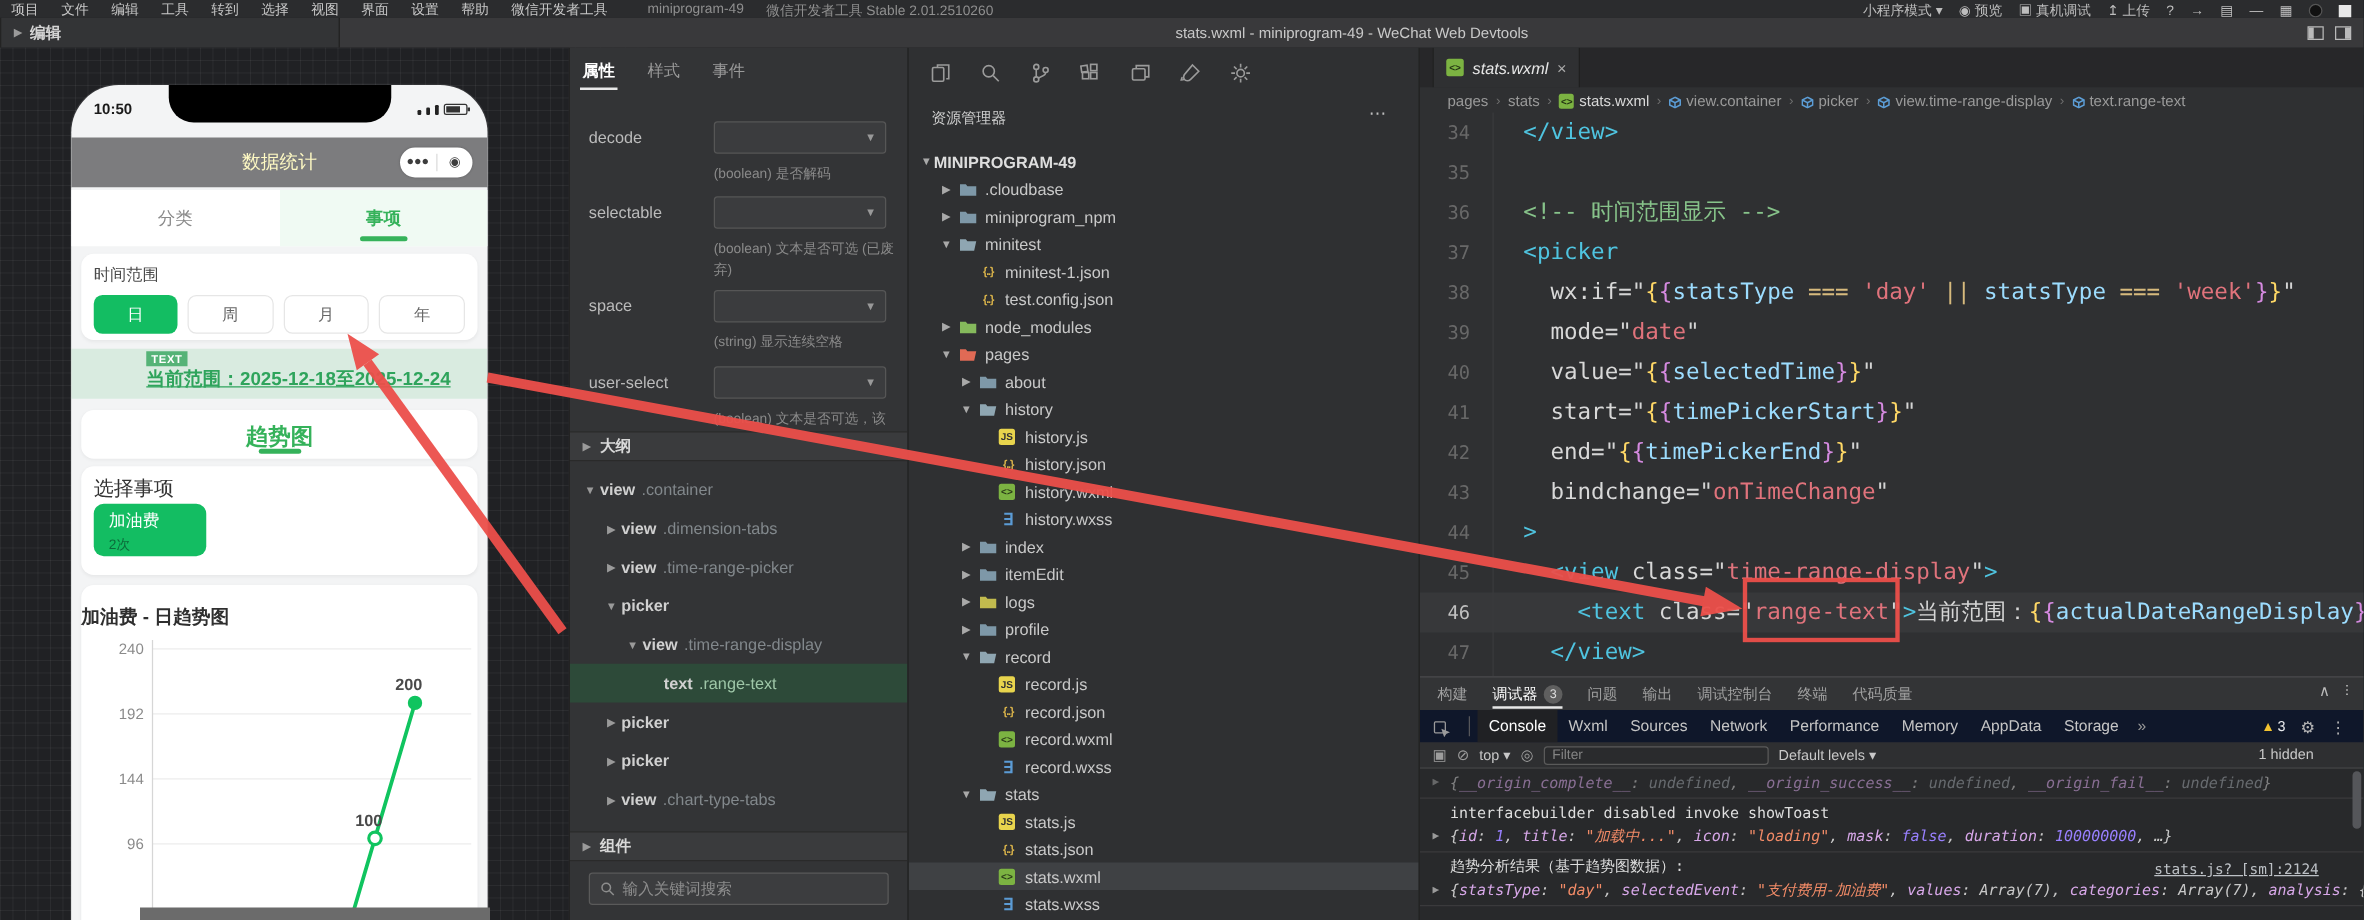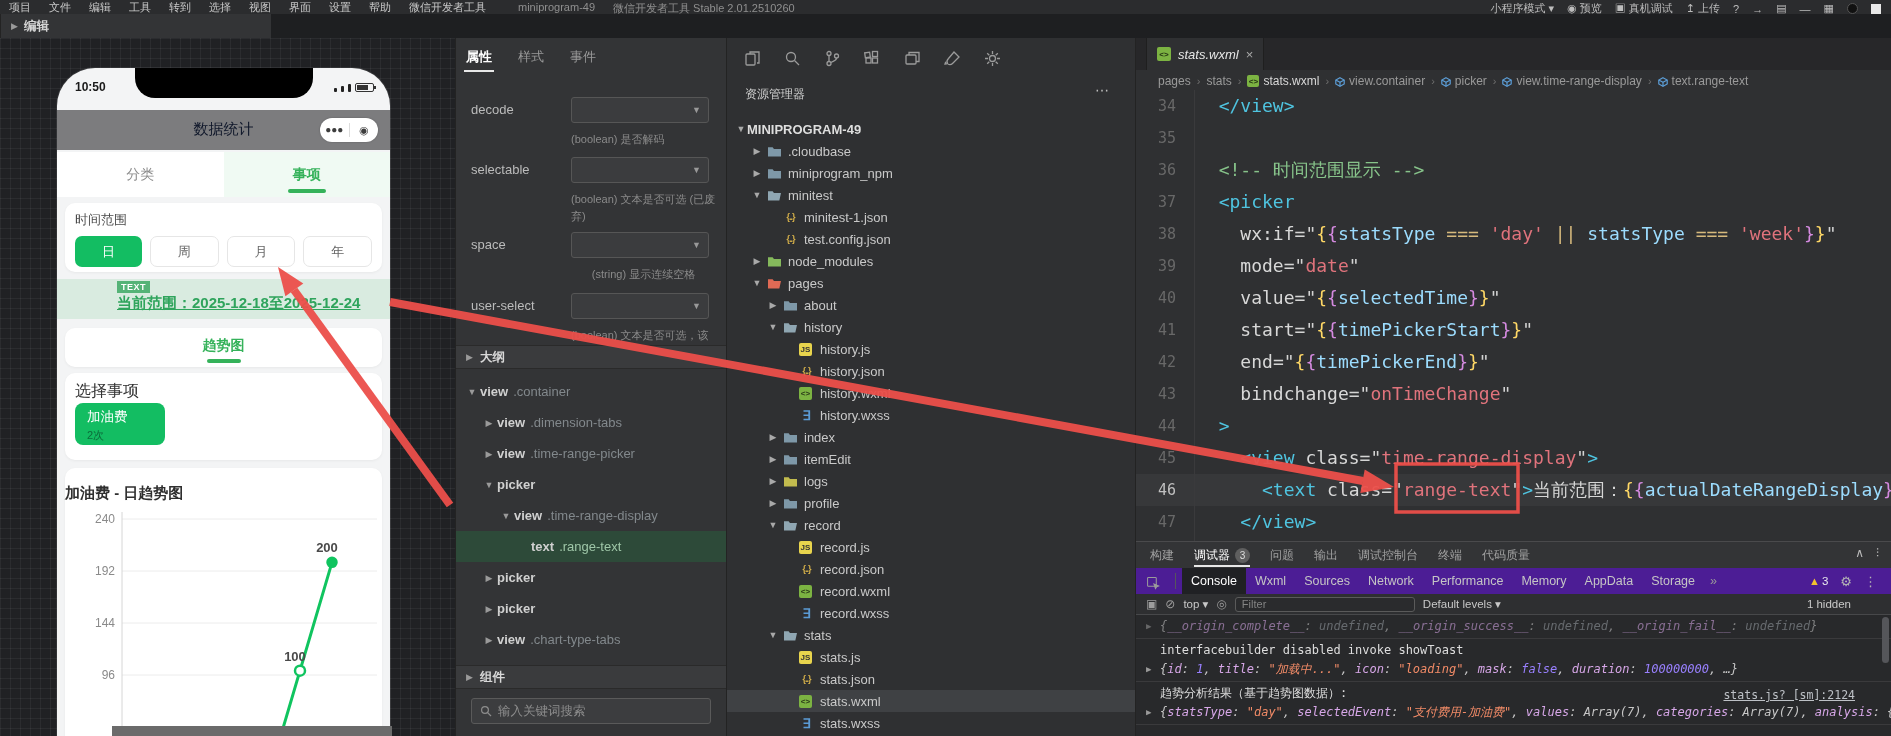--- a/index.html
+++ b/index.html
@@ -33,21 +33,21 @@
   #phone { position:absolute; left:57px; top:30px; width:333px; height:690px; background:#f3f4f5; border-radius:38px 38px 0 0; overflow:hidden; box-shadow:0 0 0 1px rgba(255,255,255,.08); }
   #notch { position:absolute; left:50%; transform:translateX(-50%); top:0; width:178px; height:30px; background:#000; border-radius:0 0 20px 20px; }
   #statusbar { position:absolute; left:0; top:8px; width:100%; height:22px; }
   #status-time { position:absolute; left:18px; top:4px; font-size:12px; font-weight:bold; color:#1a1a1a; }
   #status-icons { position:absolute; right:16px; top:7px; display:flex; align-items:flex-end; gap:4px; }
   .sigbar { width:3px; background:#222; display:inline-block; border-radius:1px; }
   .battery { width:19px; height:9px; border:1px solid #333; border-radius:2px; position:relative; }
   .battery::before { content:""; position:absolute; left:1px; top:1px; bottom:1px; width:11px; background:#333; }
   .battery::after { content:""; position:absolute; right:-3px; top:2px; width:2px; height:3px; background:#333; }
   #navbar { position:absolute; left:0; top:42px; width:100%; height:40px; background:#7c7c7e; }
-  #nav-title { position:absolute; left:0; right:0; top:10px; text-align:center; color:#0f172a; font-size:15px; }
+  #nav-title { position:absolute; left:0; right:0; top:10px; text-align:center; color:#fef9c3; font-size:15px; }
   #capsule { position:absolute; right:12px; top:8px; width:58px; height:24px; background:#fff; border-radius:13px; display:flex; align-items:center; box-shadow:0 0 2px rgba(0,0,0,.25); }
   #capsule .half { flex:1; text-align:center; color:#3d3d3d; font-size:10px; line-height:24px; }
   #capsule .divid { width:1px; height:14px; background:#dcdcdc; }
   #capsule .rec { font-size:11px; }
 
   #phone-content { position:absolute; left:0; top:82px; width:100%; bottom:0; background:#f3f4f5; }
   #dim-tabs { position:absolute; left:0; top:2px; width:100%; height:45px; display:flex; background:#fff; }
   .dimtab { flex:1; display:flex; align-items:center; justify-content:center; font-size:14px; position:relative; }
   .dimtab.active { background:#f0faf3; color:#35b25a; font-weight:bold; }
   .dimtab.inactive { color:#8a8a8a; }
@@ -59,21 +59,21 @@
   #tr-buttons { display:flex; gap:8px; margin-top:7px; }
   .trbtn { flex:1; height:31px; border-radius:7px; display:flex; align-items:center; justify-content:center; font-size:13px; cursor:pointer; }
   .trbtn.active { background:#13bd62; color:#fff; }
   .trbtn.idle { background:#fff; border:1px solid #e6e6e6; color:#666; }
 
   #hl-strip { position:absolute; left:0px; top:129px; width:100%; height:40px; background:rgba(80,190,120,.16); }
   #hl-badge { position:absolute; left:60px; top:2px; background:#55b377; color:#fff; font-size:9px; font-weight:bold; padding:1px 4px; letter-spacing:.5px; }
   #hl-text { position:absolute; left:60px; top:15px; font-size:15px; font-weight:bold; color:#2fa45c; text-decoration:underline; white-space:nowrap; }
 
   #card-trend { top:178px; height:39px; }
-  #card-trend .tt { position:absolute; left:0; right:0; top:9px; text-align:center; color:#35b25a; font-weight:bold; font-size:14px; }
+  #card-trend .tt { position:absolute; left:0; right:0; top:9px; text-align:center; color:#35b25a; font-weight:bold; font-size:18px; }
   #card-trend .bar { position:absolute; left:50%; transform:translateX(-50%); bottom:4px; width:34px; height:4px; border-radius:2px; background:#35b25a; }
 
   #card-select { top:223px; height:87px; padding:8px 10px; }
   #card-select .lbl { font-size:16px; color:#333;font-family:Liberation Serif, serif; }
   #event-chip { position:absolute; left:10px; top:30px; width:90px; height:42px; background:#13bd62; border-radius:8px; padding:5px 12px; cursor:pointer; }
   #event-chip .nm { color:#fff; font-size:13.5px; }
   #event-chip .ct { color:rgba(10,80,45,.75); font-size:11px; margin-top:2px; }
 
   #card-chart { top:318px; height:290px; border-radius:10px 10px 0 0; }
   #chart-title { position:absolute; left:0; right:0; top:16px; text-align:left; font-size:15px; font-weight:bold; color:#2f2f2f; }
@@ -147,21 +147,21 @@
   .tok-com{color:#87c38a} .tok-txt{color:#d6d6d6}
 
   
   #debugger { position:absolute; left:0; top:503px; width:100%; height:205px; background:#333436; border-top:1px solid #4a4a4c; }
   #dbg-tabs { position:absolute; left:0; top:0; width:100%; height:26px; display:flex; align-items:center; gap:20px; padding-left:14px; font-size:12px; color:#a0a0a0; }
   .dbgtab { position:relative; height:26px; display:flex; align-items:center; gap:5px; cursor:pointer; }
   .dbgtab.active { color:#fff; }
   .dbgtab.active::after { content:""; position:absolute; left:0; right:0; bottom:1px; height:2px; background:#e8e8e8; }
   .dbgbadge { background:#5f5f5f; color:#ddd; font-size:10px; width:15px; height:15px; border-radius:50%; display:inline-flex; align-items:center; justify-content:center; }
   #dbg-right { position:absolute; right:12px; top:4px; display:flex; gap:12px; color:#bbb; font-size:12px; }
-  #devtools-tabs { position:absolute; left:0; top:26px; width:100%; height:26px; background:#4c1d95; display:flex; align-items:center; font-size:12.5px; color:#c5c5c5; }
+  #devtools-tabs { position:absolute; left:0; top:26px; width:100%; height:26px; background:#0f172a; display:flex; align-items:center; font-size:12.5px; color:#c5c5c5; }
   #inspect-ic { margin:0 8px 0 10px; }
   .dtdiv { width:1px; height:16px; background:#55565a; margin:0 6px; }
   .dttab { padding:0 9px; height:26px; display:flex; align-items:center; cursor:pointer; }
   .dttab.active { background:#202124; color:#fff; }
   #dt-right { margin-left:auto; display:flex; align-items:center; gap:12px; padding-right:14px; }
   .warnb { color:#f3c32f; font-size:11px; } .warnn { color:#e8eaed; font-size:11.5px; margin-left:2px; }
   .gear, .kebab { color:#b5b5b5; font-size:13px; cursor:pointer; }
   #console-bar { position:absolute; left:0; top:52px; width:100%; height:21px; background:#2e2f31; border-bottom:1px solid #47484a; display:flex; align-items:center; gap:8px; padding-left:10px; font-size:11.5px; color:#c8c8c8; }
   #console-bar .cbic { color:#9d9d9d; font-size:12px; cursor:pointer; }
   #filter-input { width:180px; height:15px; background:#2a2b2d; border:1px solid #5a5a5a; border-radius:3px; color:#bbb; font-size:11px; padding:0 6px; }
@@ -202,20 +202,27 @@
       <span class="avatar-dot"></span>
       <span class="winbox"></span>
     </span>
   </div>
 
   <div id="row2">
     <div id="edit-header">
       <span class="caret">▶</span>
       <span>编辑</span>
     </div>
+    <div id="win-title">
+      <span>stats.wxml - miniprogram-49 - WeChat Web Devtools</span>
+      <span class="wicons">
+        <span class="paneicon l"></span>
+        <span class="paneicon r"></span>
+      </span>
+    </div>
   </div>
 
   <div id="simulator">
     <div id="phone">
       <div id="notch"></div>
       <div id="statusbar">
         <span id="status-time">10:50</span>
         <span id="status-icons">
           <span class="sigbar" style="height:4px"></span>
           <span class="sigbar" style="height:6px"></span>
@@ -308,21 +315,21 @@
           <div class="propsel">
             <span class="car">▼</span>
           </div>
           <div class="prophint" style="top: 34px;">(boolean) 文本是否可选 (已废弃)</div>
         </div>
         <div class="proprow" style="top: 194px;">
           <span class="pname">space</span>
           <div class="propsel">
             <span class="car">▼</span>
           </div>
-          <div class="prophint" style="top: 34px; text-align: center;">(string) 显示连续空格</div>
+          <div class="prophint" style="top: 34px;">(string) 显示连续空格</div>
         </div>
         <div class="proprow" style="top: 255px;">
           <span class="pname">user-select</span>
           <div class="propsel">
             <span class="car">▼</span>
           </div>
           <div class="prophint" style="top: 34px;">(boolean) 文本是否可选，该属</div>
         </div>
       </div>
     <div class="ep-section" style="top:307px">

